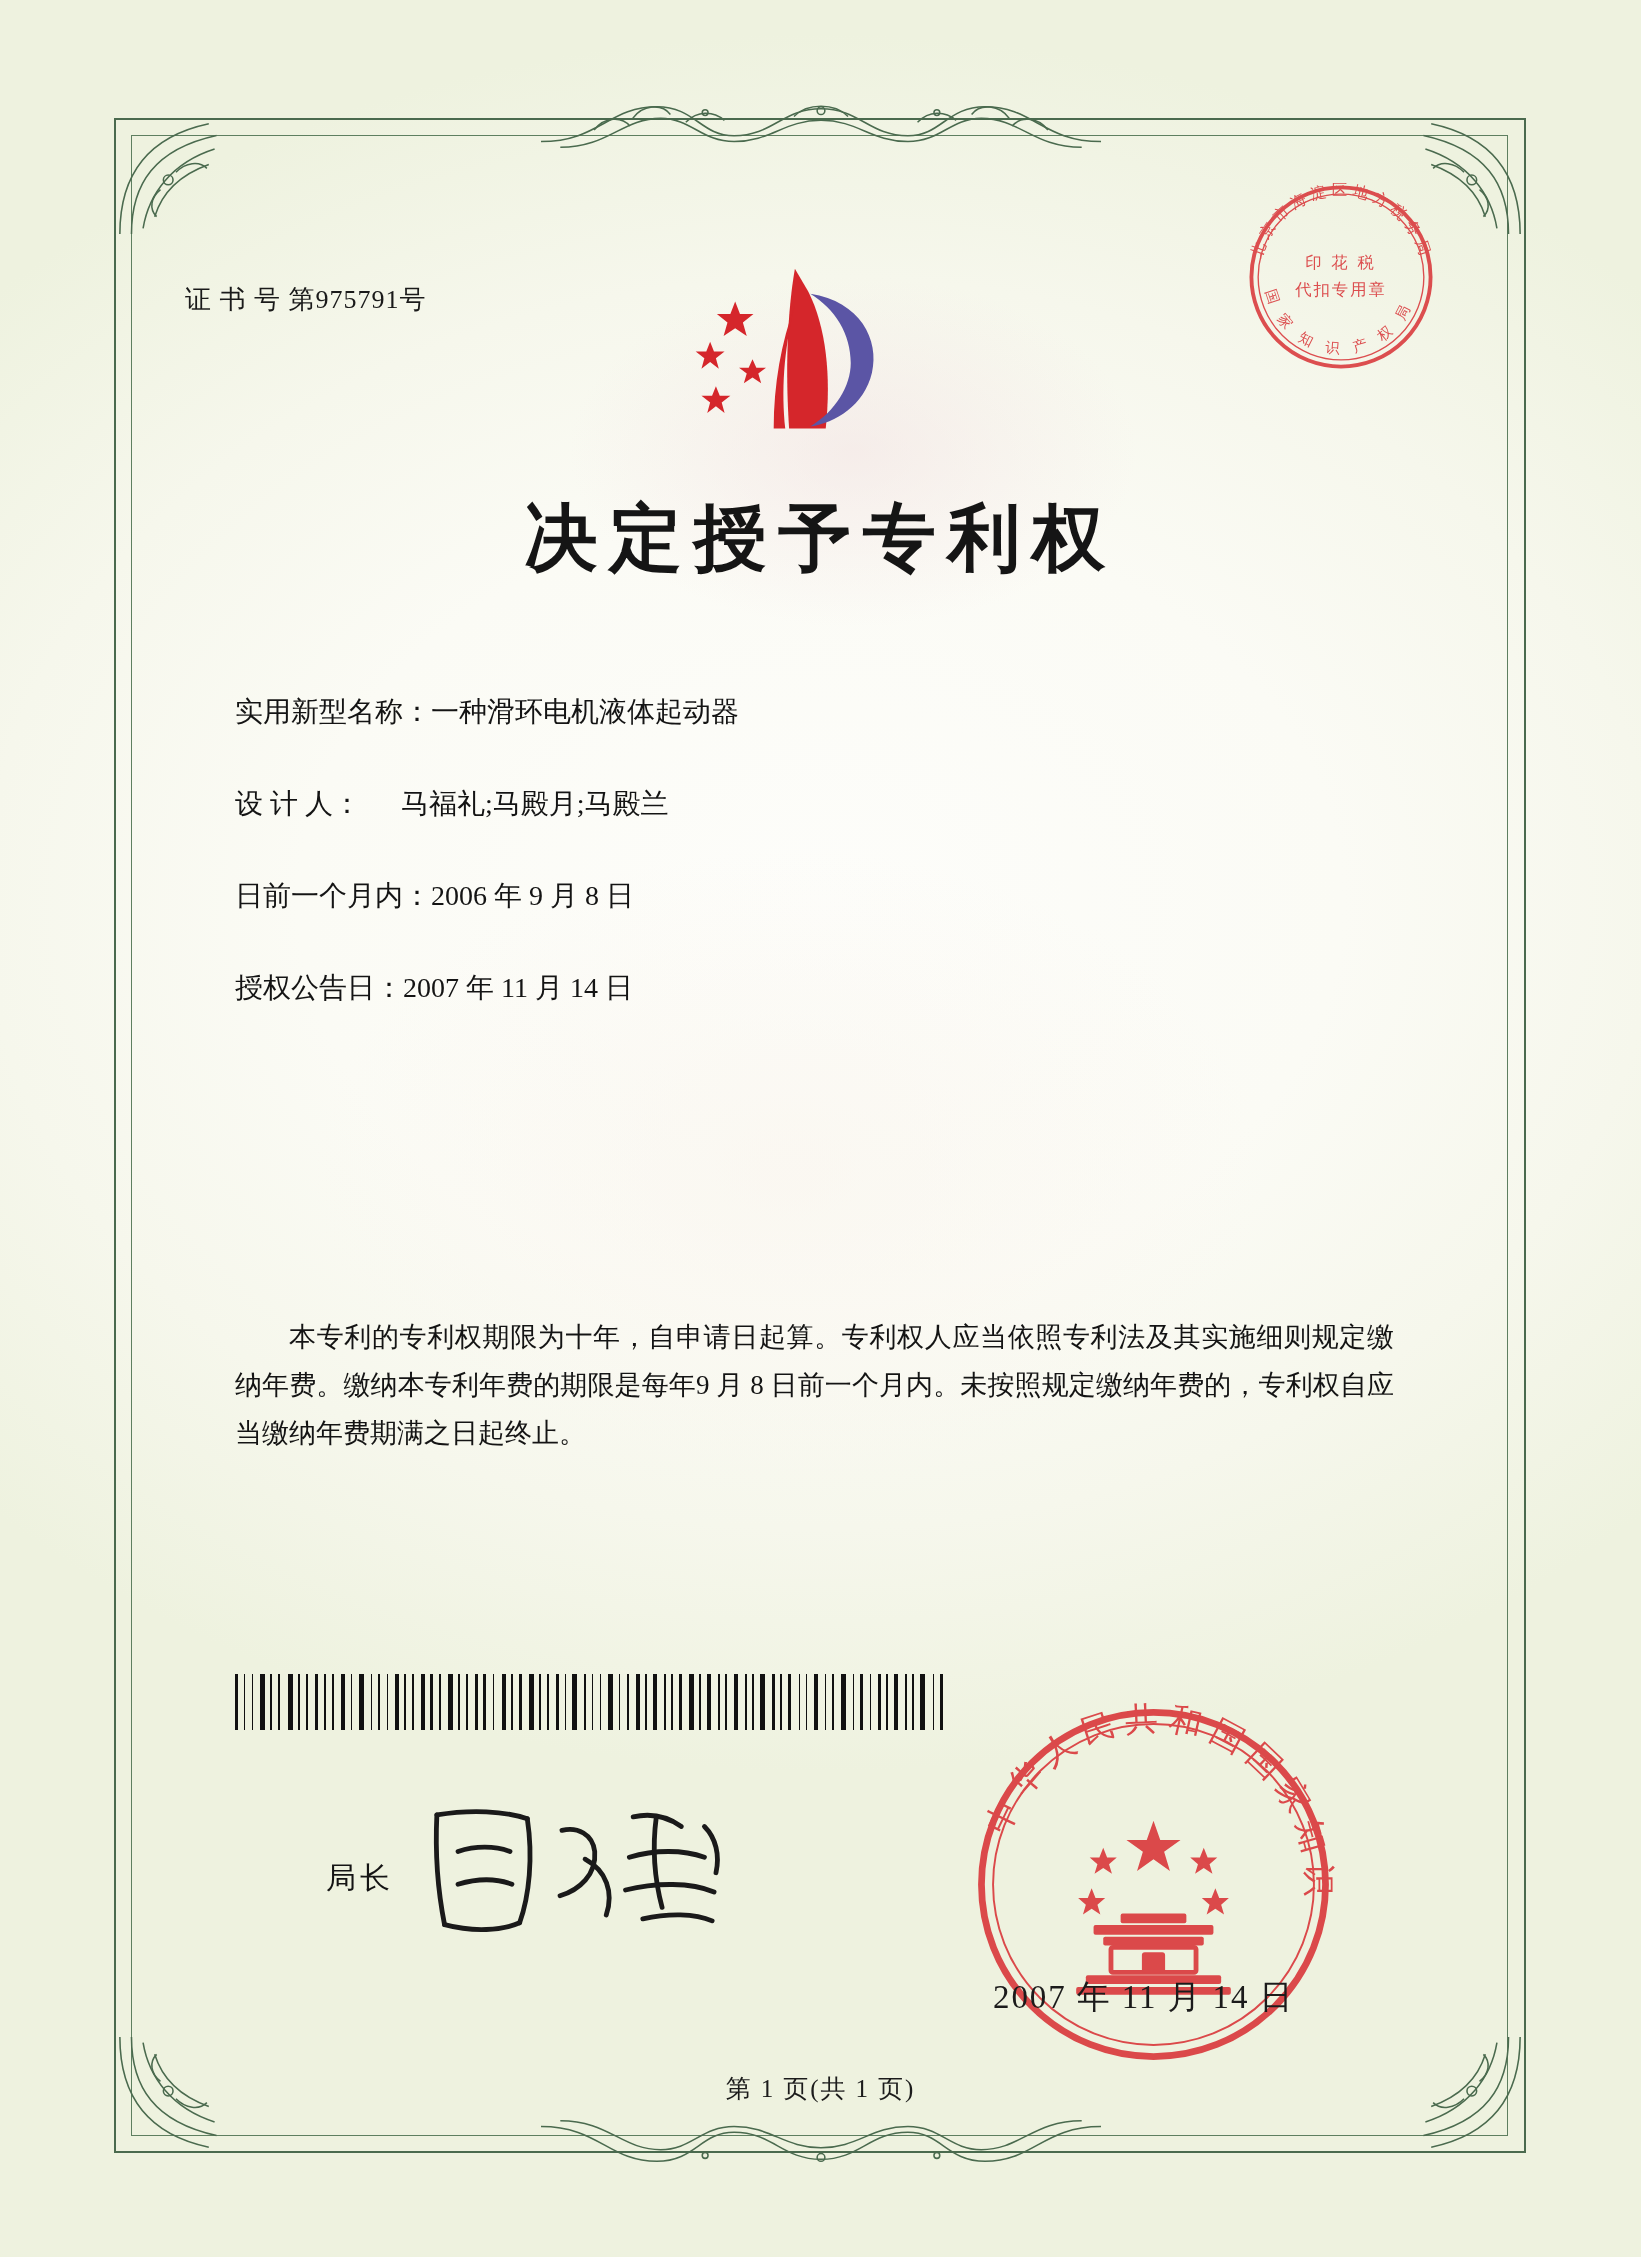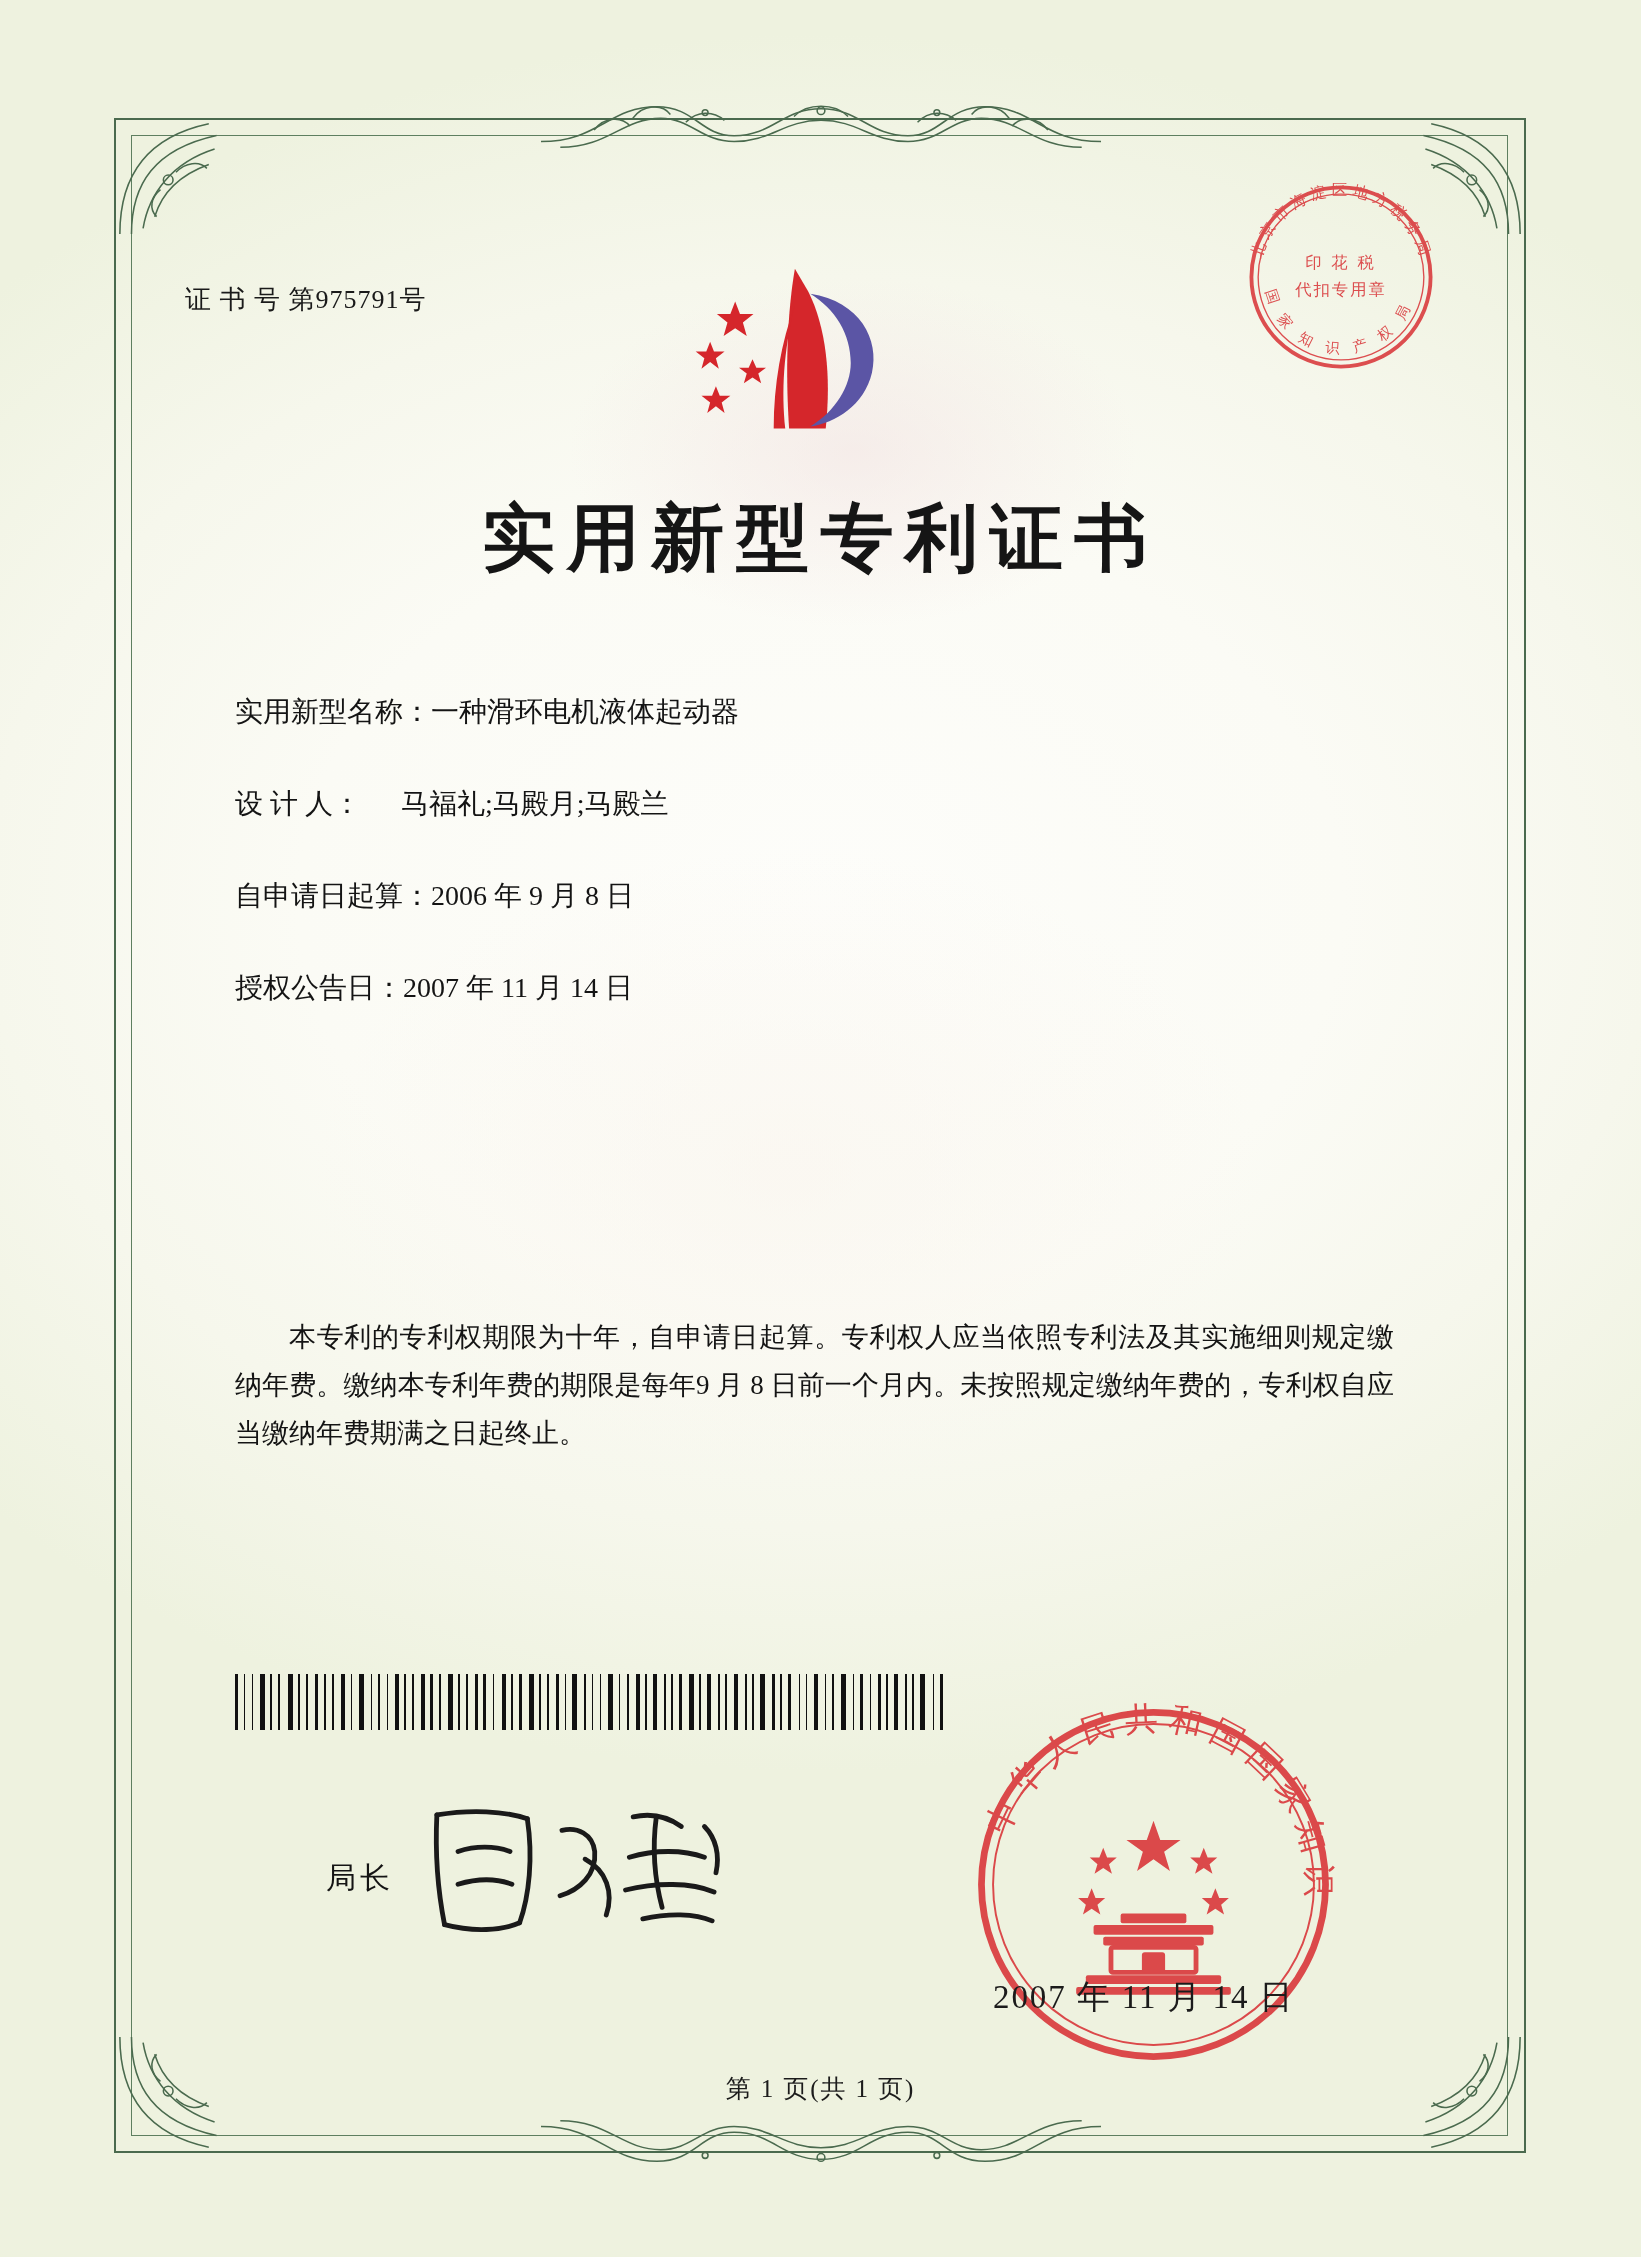--- a/index.html
+++ b/index.html
@@ -329,33 +329,33 @@
         </text>
         <text font-family="'Liberation Serif', serif" font-size="15" fill="#d9373a" letter-spacing="6">
           <textPath href="#arcBot" startOffset="6%">国 家 知 识 产 权 局</textPath>
         </text>
         <text x="109" y="100" text-anchor="middle" font-family="'Liberation Serif', serif" font-size="17" fill="#d9373a" letter-spacing="3">印 花 税</text>
         <text x="109" y="128" text-anchor="middle" font-family="'Liberation Serif', serif" font-size="17" fill="#d9373a" letter-spacing="2">代扣专用章</text>
       </g>
     </svg>
   </div>
 
-  <div class="title">实用新型专利证书</div>
+  <div class="title">决定授予专利权</div>
 
   <div class="fields">
     <div class="field-row">
       <span class="field-label">实用新型名称：</span>
       <span class="field-value">一种滑环电机液体起动器</span>
     </div>
     <div class="field-row">
       <span class="field-label">设  计  人：</span>
       <span class="field-value">马福礼;马殿月;马殿兰</span>
     </div>
     <div class="field-row">
-      <span class="field-label">自申请日起算：</span>
+      <span class="field-label">日前一个月内：</span>
       <span class="field-value">2006 年 9 月 8 日</span>
     </div>
     <div class="field-row">
       <span class="field-label">授权公告日：</span>
       <span class="field-value">2007 年 11 月 14 日</span>
     </div>
   </div>
 
   <div class="body-text">
     <p>本专利的专利权期限为十年，自申请日起算。专利权人应当依照专利法及其实施细则规定缴纳年费。缴纳本专利年费的期限是每年9 月 8 日前一个月内。未按照规定缴纳年费的，专利权自应当缴纳年费期满之日起终止。</p>

